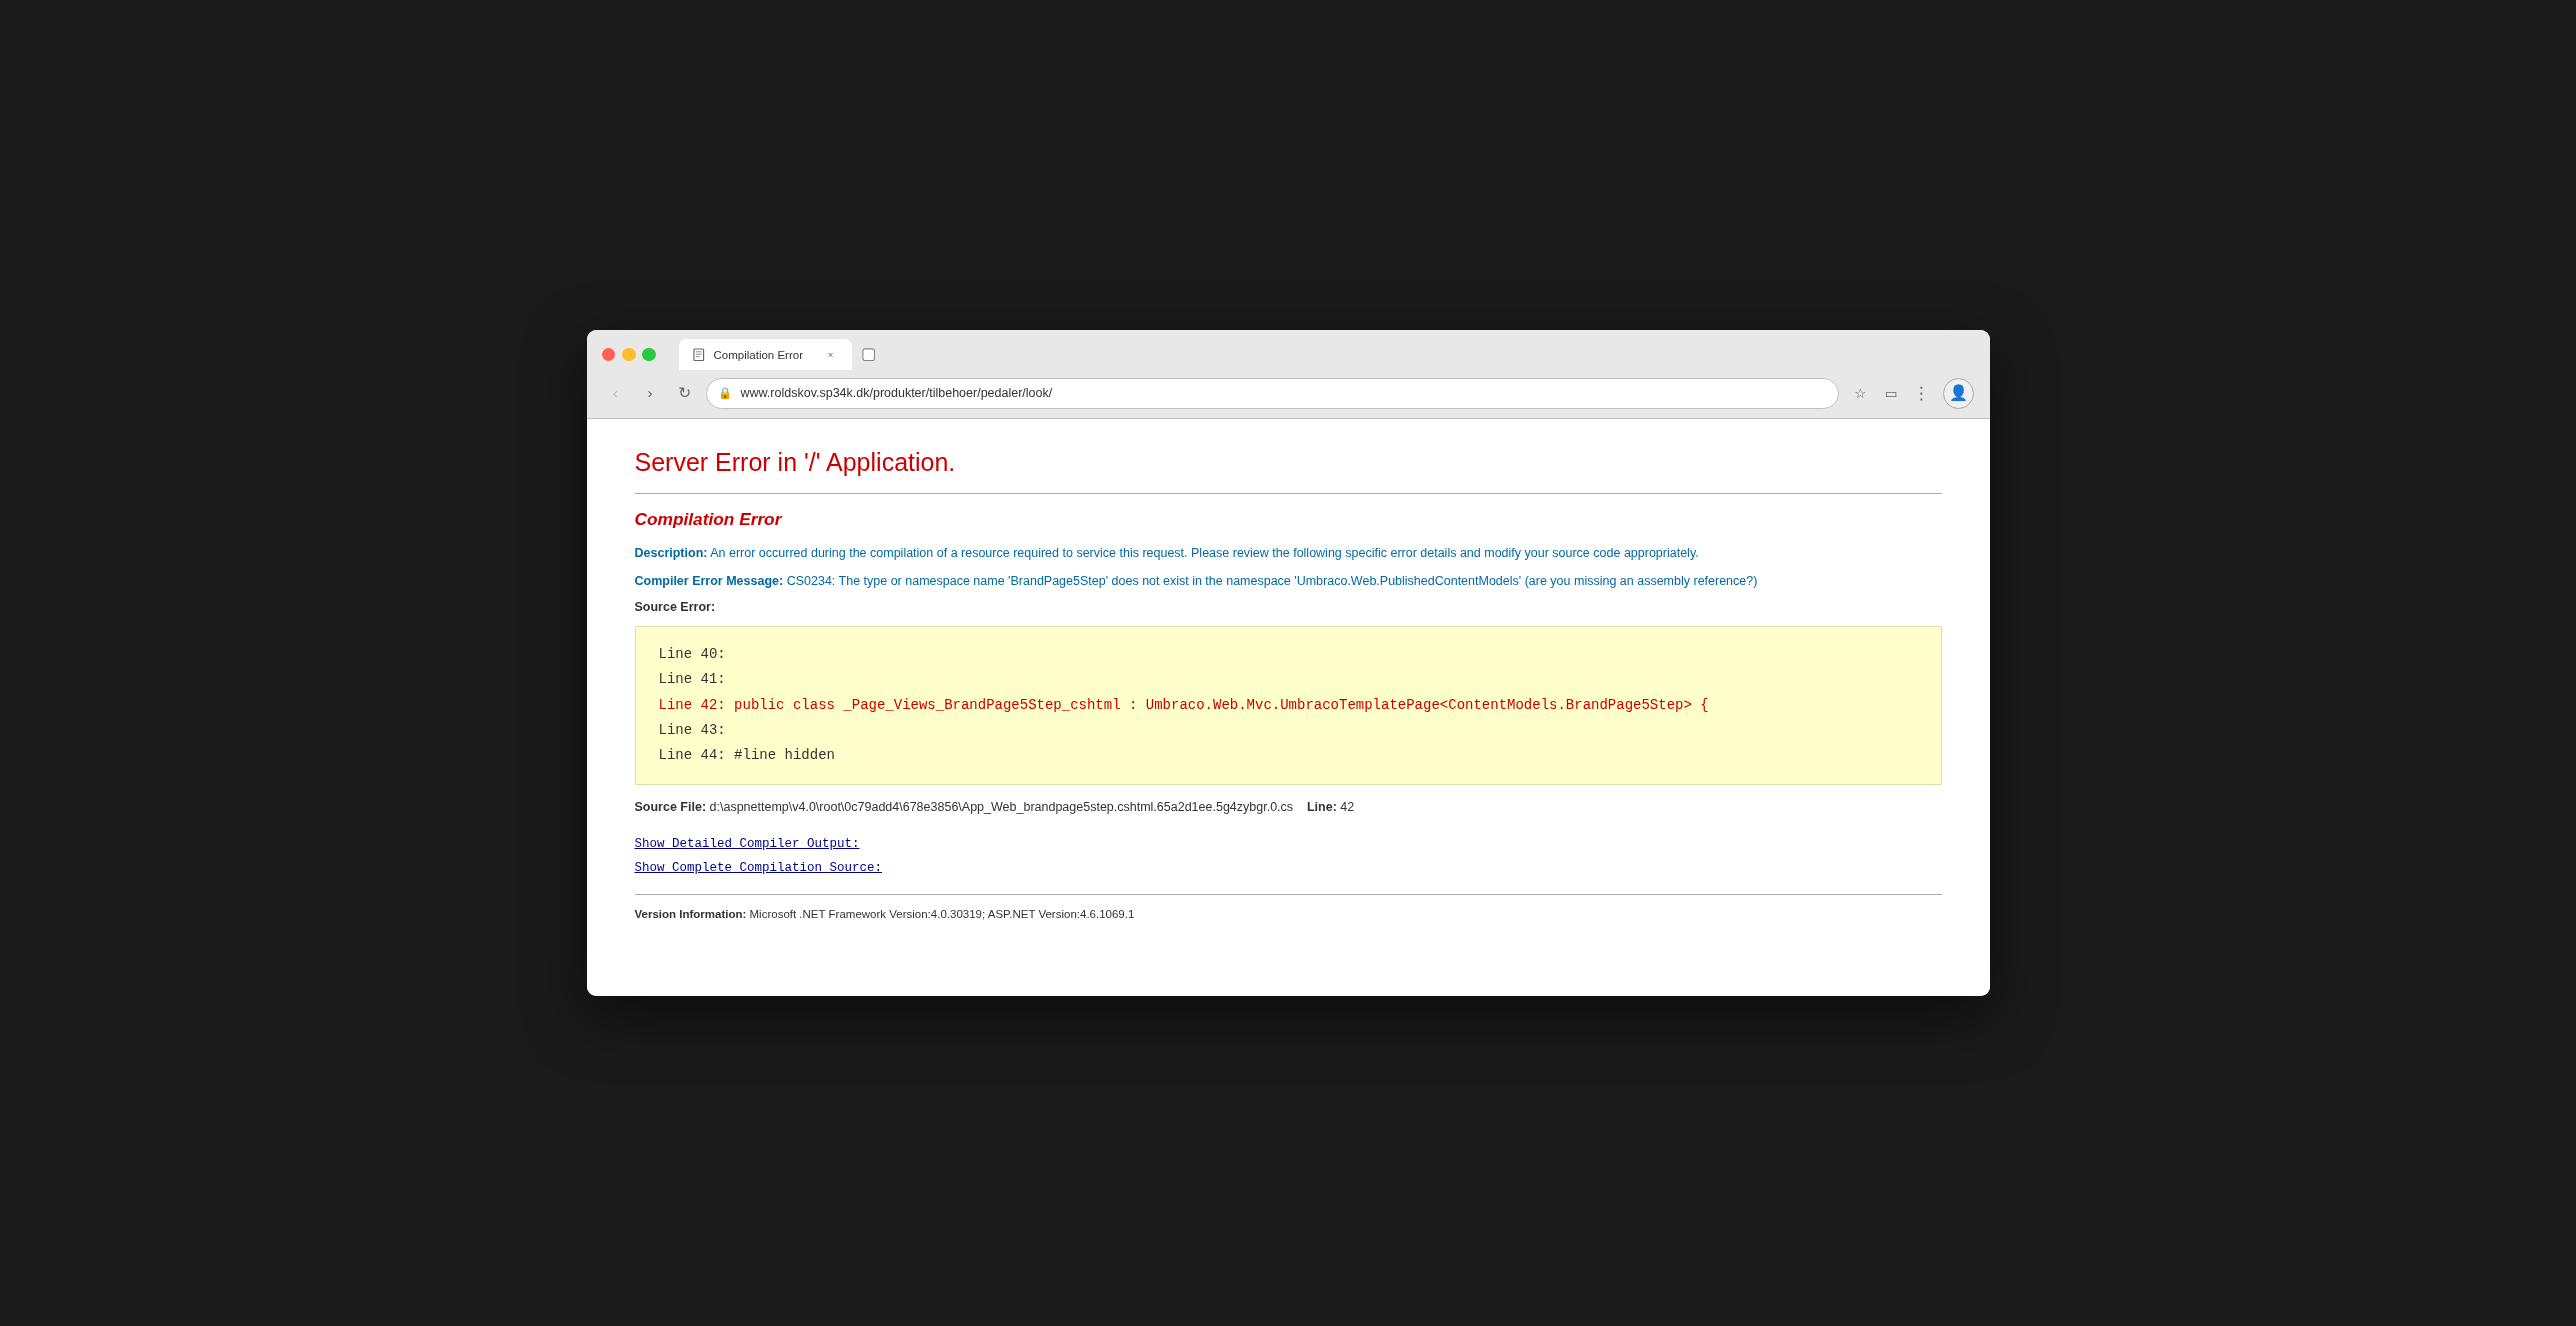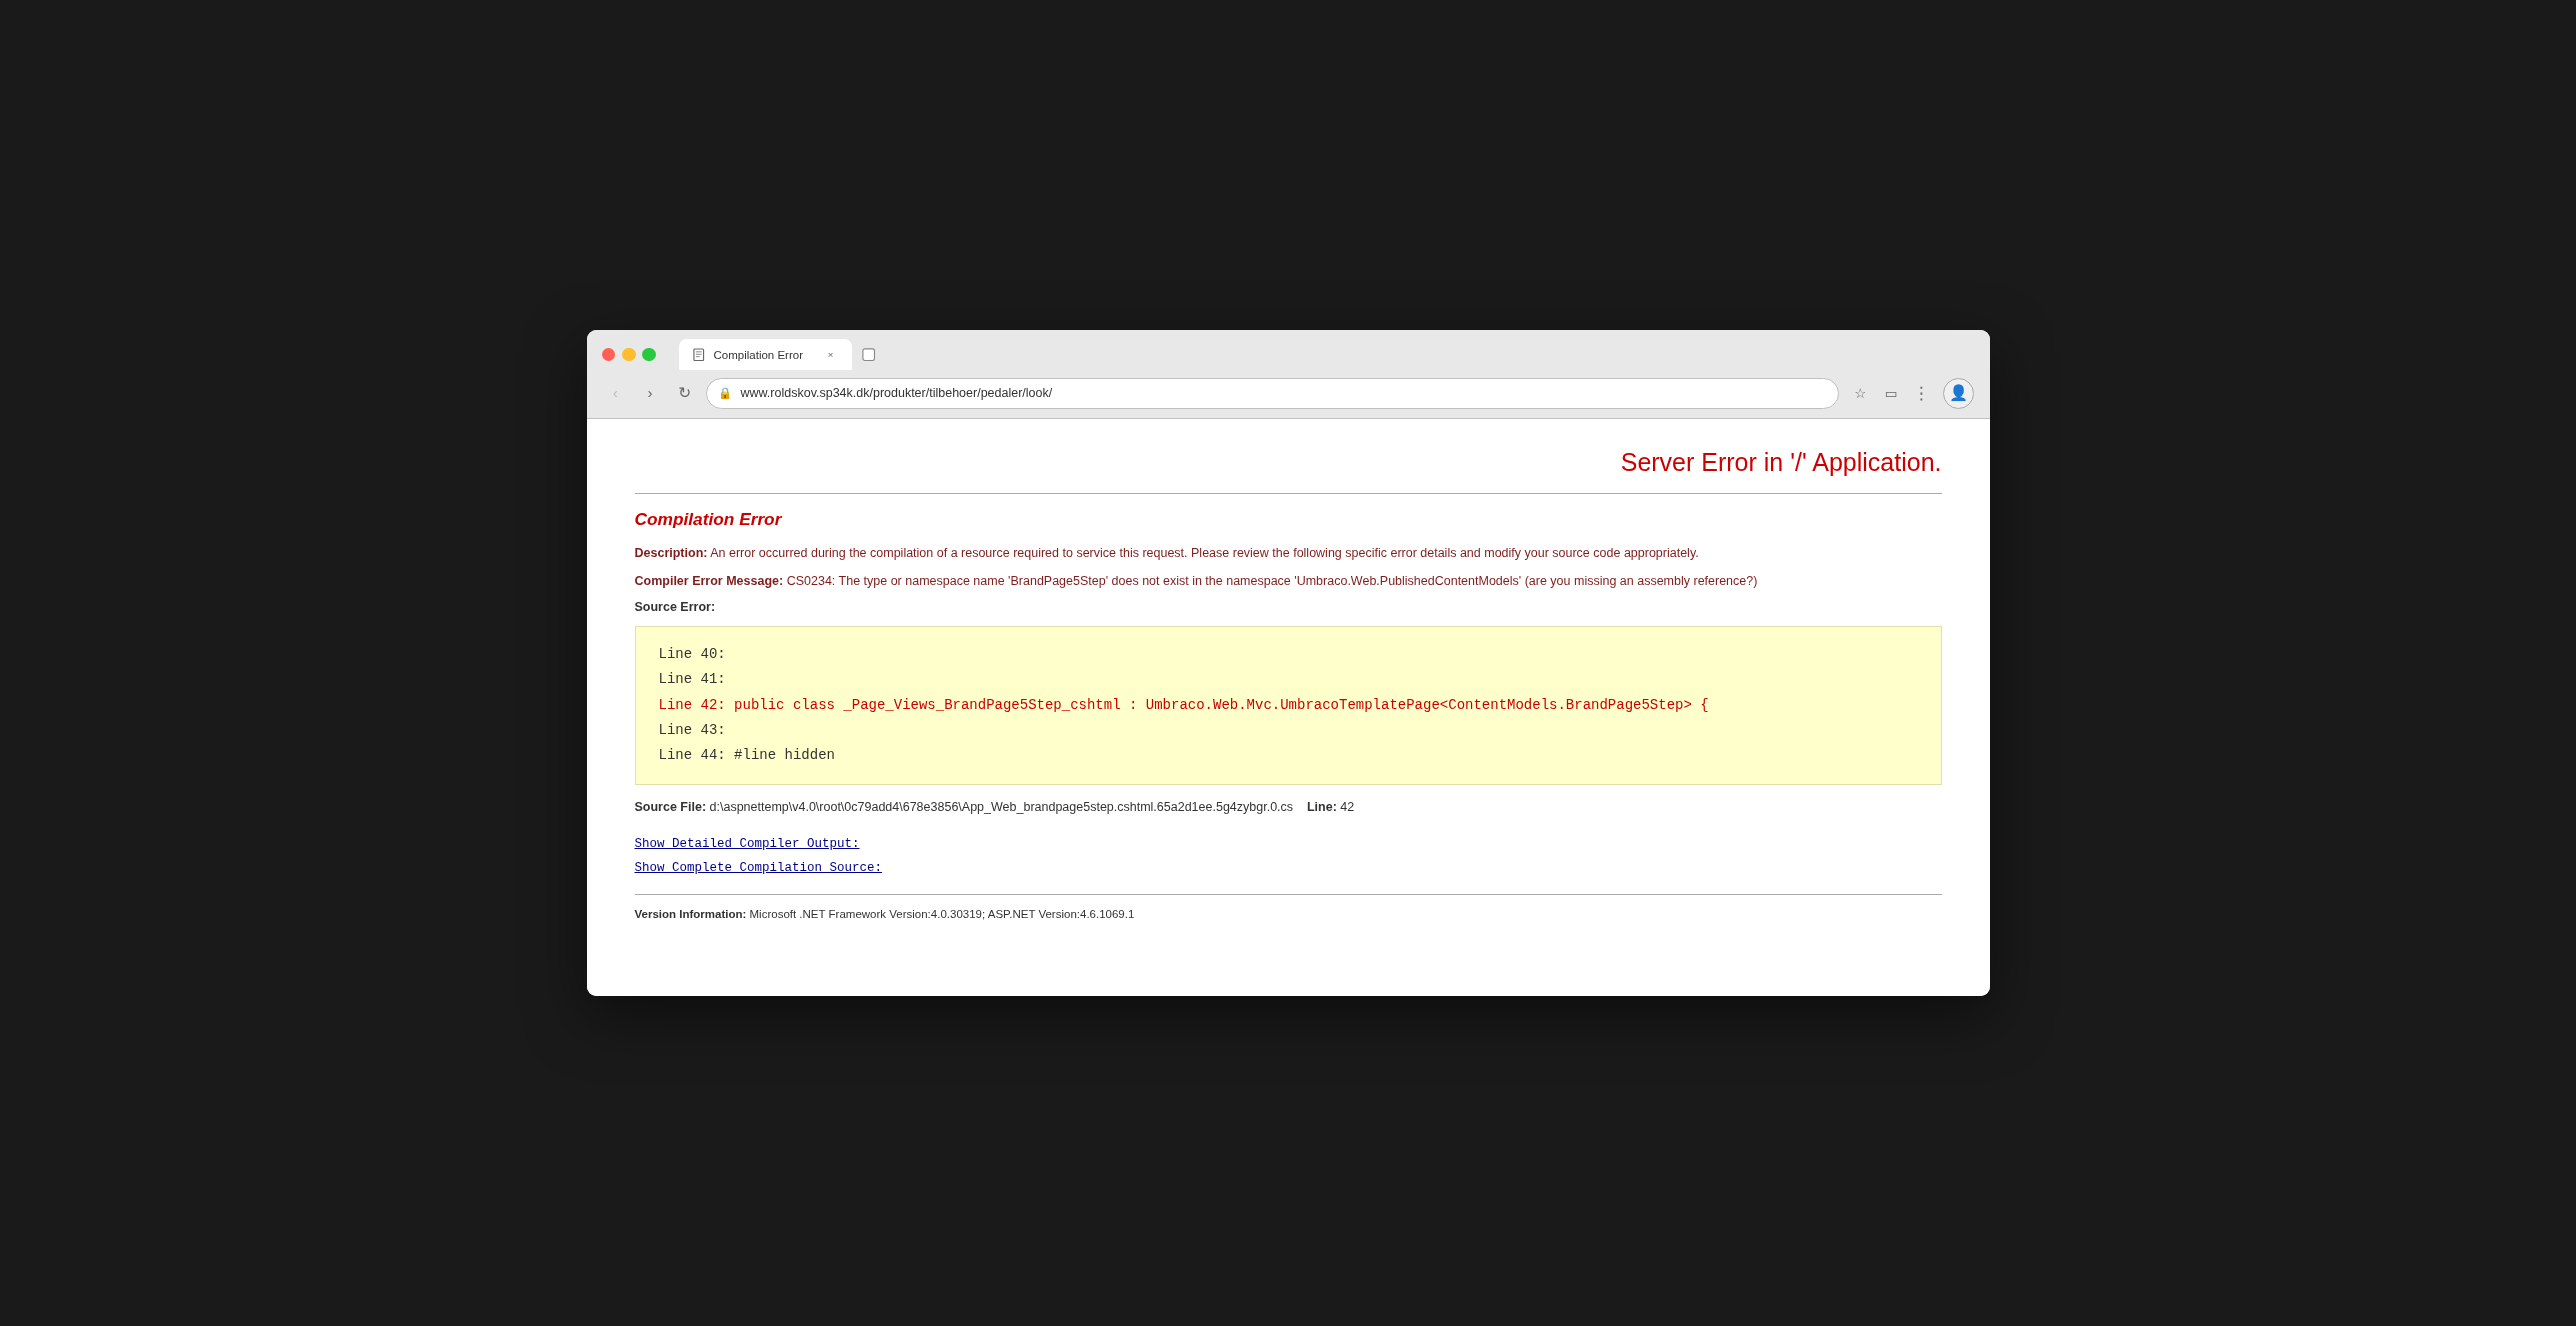--- a/index.html
+++ b/index.html
@@ -203,40 +203,39 @@
       padding: 29px 48px 38px 48px;
       min-height: 577px;
     }
 
     .server-error-title {
       color: #cc0000;
       font-size: 25px;
       font-weight: normal;
       font-family: Arial, sans-serif;
       margin-bottom: 15.4px;
-      text-align: right;
     }
 
     .hr-line {
       border: none;
       border-top: 1px solid #aaa;
       margin-bottom: 15.4px;
     }
 
     .compilation-error-heading {
       color: #cc0000;
       font-style: italic;
       font-size: 17.3px;
       font-family: Arial, sans-serif;
       margin-bottom: 13.5px;
     }
 
     .description-line {
       font-size: 12.5px;
-      color: #7f1d1d;
+      color: #0369a1;
       font-family: Arial, sans-serif;
       margin-bottom: 9.6px;
       line-height: 1.5;
     }
 
     .description-line strong {
       font-weight: bold;
     }
 
     .source-error-label {

